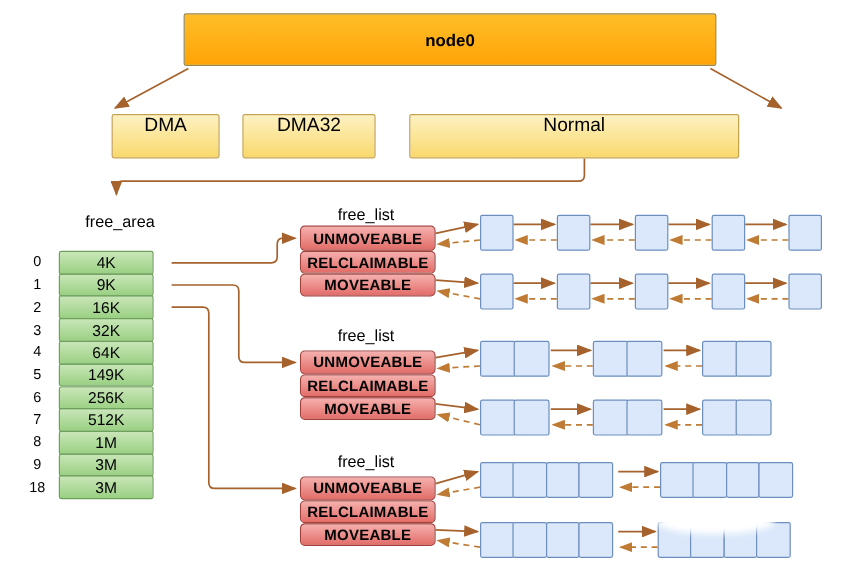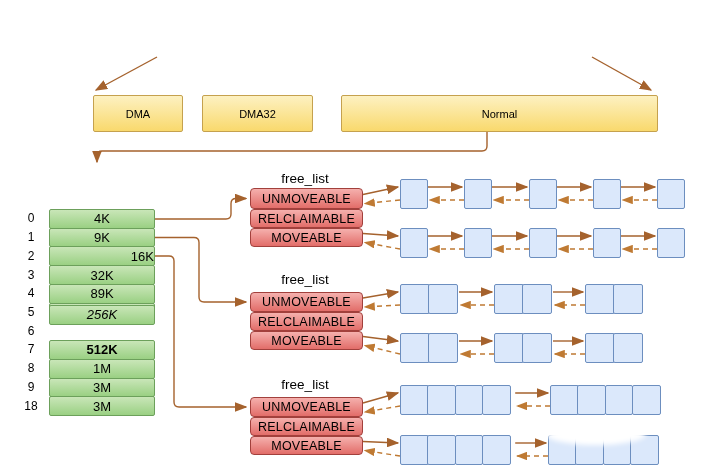--- a/index.html
+++ b/index.html
@@ -8,32 +8,32 @@
   #stage *{box-sizing:border-box;}
   #wires{position:absolute;left:0;top:0;width:704px;height:476px;z-index:1;}
   .node0{position:absolute;left:153px;top:11px;width:444px;height:44px;z-index:2;
          background:linear-gradient(180deg,var(--node-top),var(--node-bot));
          border:1px solid var(--node-border);border-radius:2px;
          display:flex;align-items:center;justify-content:center;
          font-weight:bold;font-size:14px;}
   .zone{position:absolute;top:95px;height:37px;z-index:2;
         background:linear-gradient(180deg,var(--zone-top),var(--zone-bot));
         border:1px solid var(--zone-border);border-radius:2px;
-        display:flex;align-items:center;justify-content:center;font-size:11px;}
+        display:flex;justify-content:center;font-size:16px;}
   .diagram-title{position:absolute;z-index:2;font-size:13.5px;text-align:center;width:110px;}
   .fa-order{position:absolute;z-index:2;width:22px;text-align:center;font-size:12px;line-height:12px;}
-  .fa-row{position:absolute;left:49px;width:106px;z-index:2;
+  .fa-row{position:absolute;left:49px;width:79px;z-index:2;
           background:linear-gradient(180deg,var(--area-top),var(--area-bot));
           border:1px solid var(--area-border);border-radius:2px;
           display:flex;align-items:center;justify-content:center;font-size:13px;}
   .cat-row{position:absolute;left:250px;width:113px;z-index:2;
            background:linear-gradient(180deg,var(--list-top),var(--list-bot));
            border:1px solid var(--list-border);border-radius:4px;
            display:flex;align-items:center;justify-content:center;
-           font-size:12.5px;font-weight:400;letter-spacing:.2px;}
+           font-size:12.5px;font-weight:700;letter-spacing:.2px;}
   .block{position:absolute;z-index:2;display:flex;}
   .cell{height:100%;background:var(--block-fill);border:1.5px solid var(--block-border);
         border-radius:2px;}
   .cell + .cell{margin-left:-1.5px;}
   .smudge{position:absolute;left:546px;top:423px;width:100px;height:22px;z-index:3;
           background:#fff;border-radius:50%;filter:blur(2.5px);}
 </style>
 </head>
 <body>
 
@@ -88,65 +88,69 @@
       <path d="M363,403 L398,393" fill="none" stroke="#a5622d" stroke-width="1.4" marker-end="url(#ah)"></path>
       <path d="M400,406 L365,412" fill="none" stroke="#bf7a33" stroke-width="1.4" stroke-dasharray="5,4" marker-end="url(#ahd)"></path>
       <path d="M515.2,393 L548,393" fill="none" stroke="#a5622d" stroke-width="1.4" marker-end="url(#ah)"></path>
       <path d="M550,406 L517.2,406" fill="none" stroke="#bf7a33" stroke-width="1.4" stroke-dasharray="5,4" marker-end="url(#ahd)"></path>
       <path d="M363,441.5 L398,443" fill="none" stroke="#a5622d" stroke-width="1.4" marker-end="url(#ah)"></path>
       <path d="M400,456 L365,450.5" fill="none" stroke="#bf7a33" stroke-width="1.4" stroke-dasharray="5,4" marker-end="url(#ahd)"></path>
       <path d="M515.2,443 L546,443" fill="none" stroke="#a5622d" stroke-width="1.4" marker-end="url(#ah)"></path>
       <path d="M548,456 L517.2,456" fill="none" stroke="#bf7a33" stroke-width="1.4" stroke-dasharray="5,4" marker-end="url(#ahd)"></path>
     </svg>
 
+  <div class="node0">
+    <span>node0</span>
+  </div>
 
   <div id="zones">
       <div class="zone" style="left: 93px; width: 90px;">
         <span>DMA</span>
       </div>
       <div class="zone" style="left: 202px; width: 111px;">
         <span>DMA32</span>
       </div>
-      <div class="zone" style="left: 341px; width: 317px;">
+      <div class="zone" style="left: 341px; width: 275px;">
         <span>Normal</span>
       </div>
     </div>
 
+  <div class="diagram-title" style="left:45px;top:177px;">free_area</div>
 
   <div id="fa-table">
       <div class="fa-order" style="left: 20px; top: 212.365px;">0</div>
       <div class="fa-row" style="top: 209px; height: 19.73px;">
         <span>4K</span>
       </div>
       <div class="fa-order" style="left: 20px; top: 231.095px;">1</div>
       <div class="fa-row" style="top: 227.73px; height: 19.73px;">
         <span>9K</span>
       </div>
       <div class="fa-order" style="left: 20px; top: 249.825px;">2</div>
-      <div class="fa-row" style="top: 246.46px; height: 19.73px; justify-content: flex-end;">
+      <div class="fa-row" style="top: 246.46px; height: 19.73px;">
         <span>16K</span>
       </div>
       <div class="fa-order" style="left: 20px; top: 268.555px;">3</div>
       <div class="fa-row" style="top: 265.19px; height: 19.73px;">
         <span>32K</span>
       </div>
       <div class="fa-order" style="left: 20px; top: 287.285px;">4</div>
       <div class="fa-row" style="top: 283.92px; height: 19.73px;">
-        <span>89K</span>
+        <span>64K</span>
       </div>
       <div class="fa-order" style="left: 20px; top: 306.015px;">5</div>
       <div class="fa-row" style="top: 302.65px; height: 19.73px;">
         <span>149K</span>
       </div>
       <div class="fa-order" style="left: 20px; top: 324.745px;">6</div>
-      <div class="fa-row" style="top: 305px; height: 19.73px; font-style: italic;">
+      <div class="fa-row" style="top: 322px; height: 19.73px;">
         <span>256K</span>
       </div>
       <div class="fa-order" style="left: 20px; top: 343.475px;">7</div>
-      <div class="fa-row" style="top: 340.11px; height: 19.73px; font-weight: bold;">
+      <div class="fa-row" style="top: 340.11px; height: 19.73px;">
         <span>512K</span>
       </div>
       <div class="fa-order" style="left: 20px; top: 362.205px;">8</div>
       <div class="fa-row" style="top: 358.84px; height: 19.73px;">
         <span>1M</span>
       </div>
       <div class="fa-order" style="left: 20px; top: 380.935px;">9</div>
       <div class="fa-row" style="top: 377.57px; height: 19.73px;">
         <span>3M</span>
       </div>

